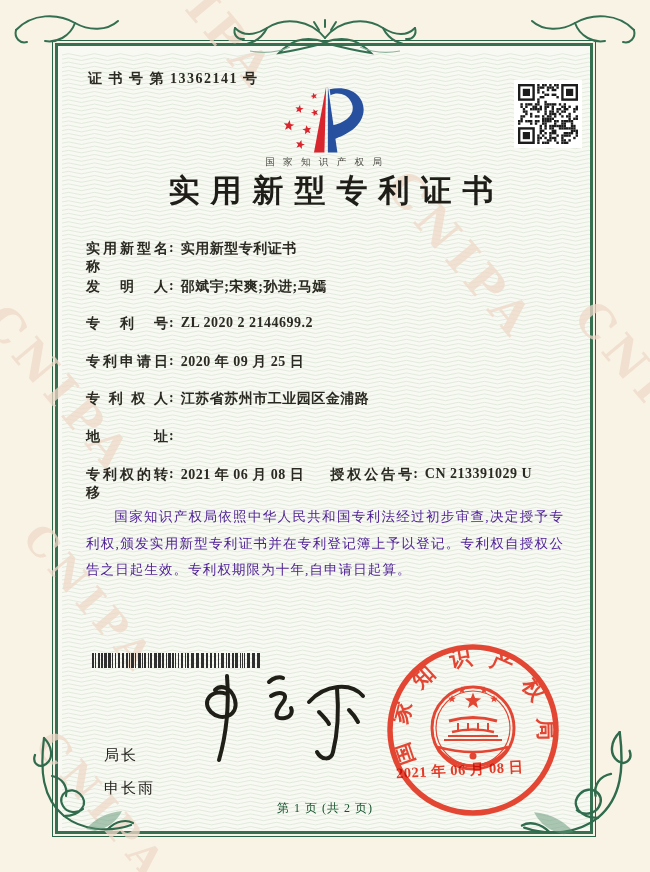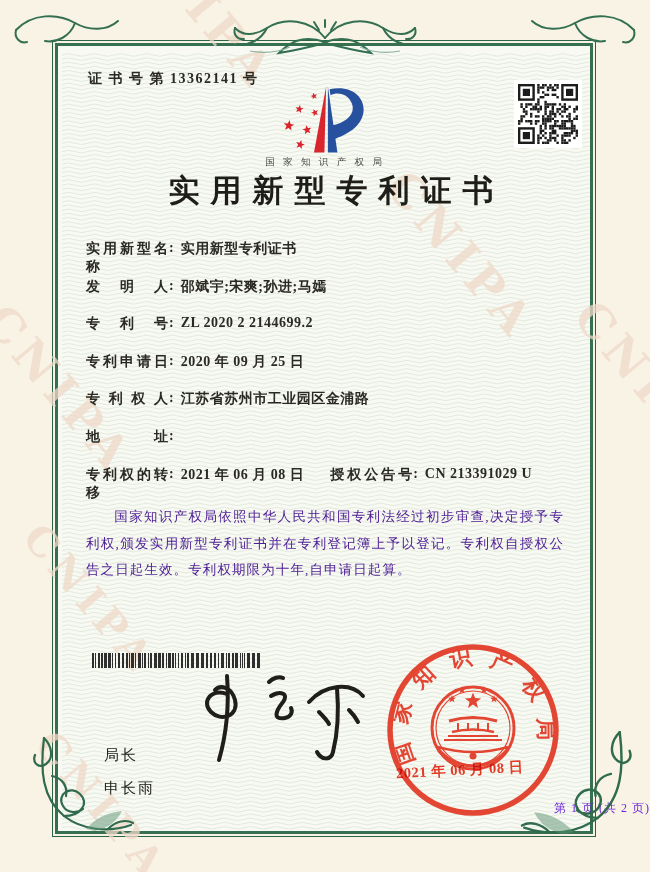--- a/index.html
+++ b/index.html
@@ -88,22 +88,22 @@
   .signature{position:absolute;left:185px;top:668px;}
 
   .seal{position:absolute;left:386px;top:643px;mix-blend-mode:multiply;opacity:.95;}
   .seal-date{
     position:absolute;left:396px;top:760px;width:160px;
     font-size:14.5px;font-weight:bold;color:#e23c28;letter-spacing:.5px;
     transform:rotate(-3deg);white-space:nowrap;z-index:5;
     mix-blend-mode:multiply;
   }
   .footer{
-    position:absolute;left:0;right:0;top:800px;text-align:right;
-    font-size:12px;color:#6d28d9;letter-spacing:1px;
+    position:absolute;left:0;right:0;top:800px;text-align:center;
+    font-size:12px;color:#14532d;letter-spacing:1px;
   }
 </style>
 </head>
 <body>
 
 <div class="page">
 
   <span class="wm" style="left:100px;top:-22px">CNIPA</span>
   <span class="wm" style="left:360px;top:228px">CNIPA</span>
   <span class="wm" style="left:-42px;top:362px">CNIPA</span>

